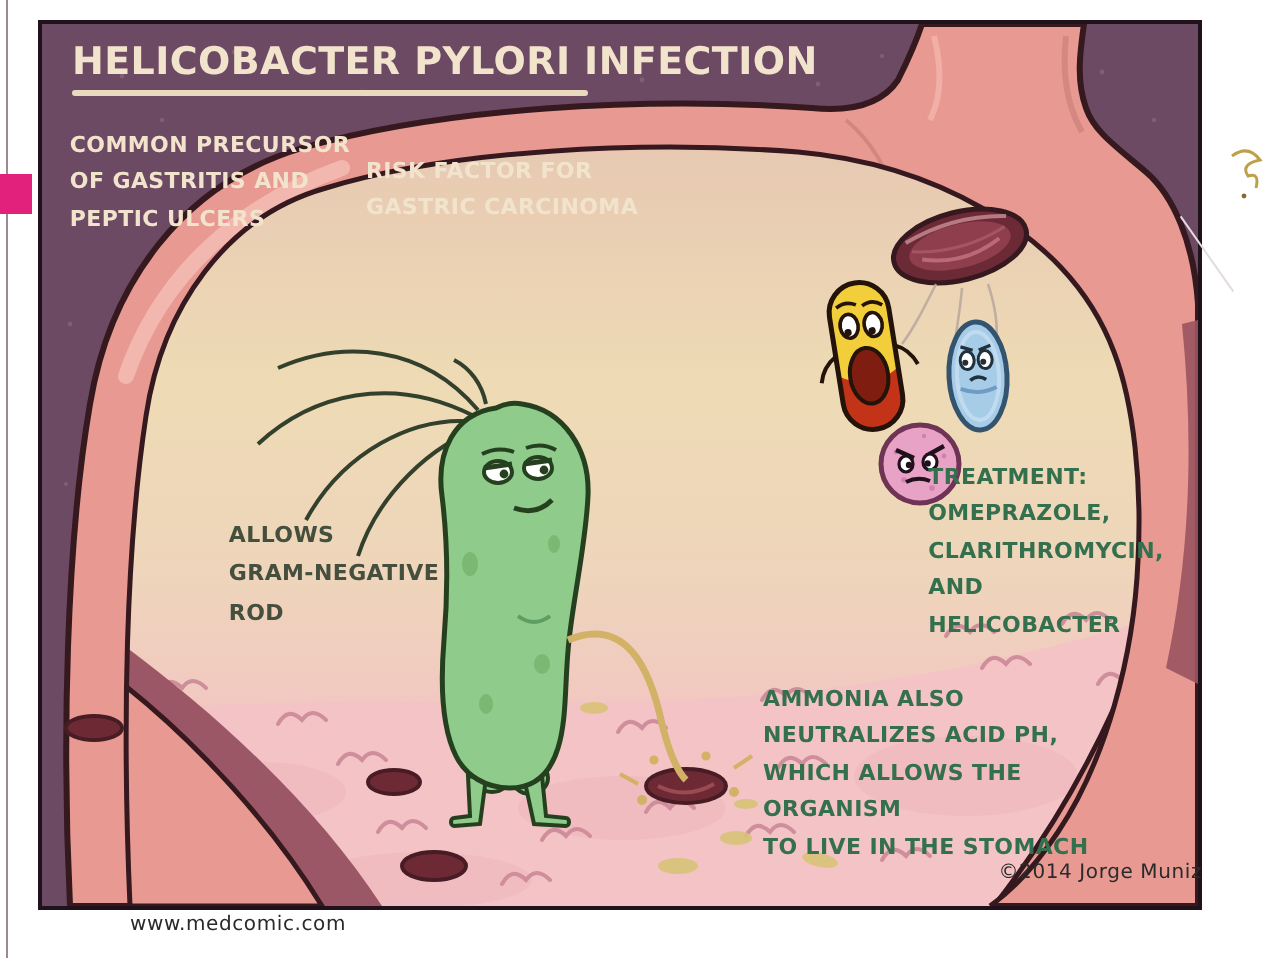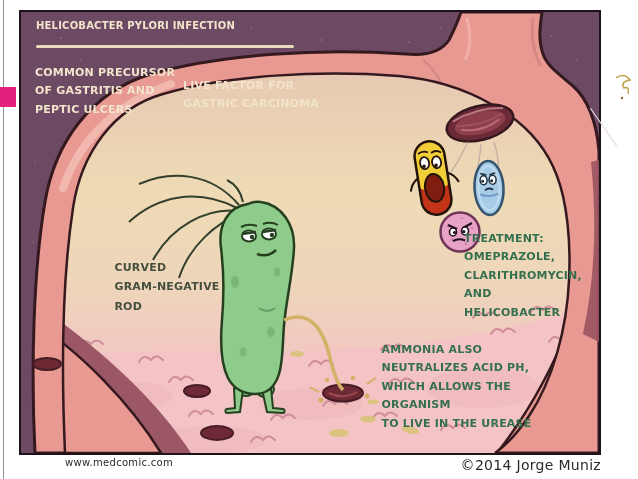--- a/index.html
+++ b/index.html
@@ -8,26 +8,26 @@
   .page-edge{position:absolute;left:3px;top:0;width:1px;height:479px;background:#9a8a92;}
   .accent-tab{position:absolute;left:0;top:87px;width:16px;height:20px;background:#e2217c;}
   .frame{position:absolute;left:19px;top:10px;width:582px;height:445px;background:#6d4a63;
          border:2px solid #20121a;box-sizing:border-box;}
   .frame svg{position:absolute;left:0;top:0;}
   .lbl{position:absolute;white-space:pre-line;text-align:left;font-weight:bold;
        font-size:11px;letter-spacing:0.2px;transform:translateX(-50%);line-height:1.68;}
   .cream{color:#f2e4cc;}
   .green{color:#34704e;}
   .dark{color:#454f3e;line-height:1.75;}
-  .title{position:absolute;left:36px;top:20px;font-weight:bold;font-size:10px;
+  .title{position:absolute;left:36px;top:20px;font-weight:bold;font-size:19px;
          letter-spacing:0.2px;color:#f2e4cc;}
   .title-rule{position:absolute;left:36px;top:45px;width:258px;height:2.5px;
               background:#e9dabf;border-radius:2px;}
   .footer-site{position:absolute;left:30px;top:457px;font-size:10px;color:#2a2a2a;letter-spacing:0.3px;margin-left:35px;}
-  .footer-copy{position:absolute;right:37px;top:457px;font-size:14px;color:#2a2a2a;letter-spacing:0.3px;}
+  .footer-copy{position:absolute;right:37px;top:431px;font-size:10px;color:#2a2a2a;letter-spacing:0.3px;}
   .smudge{position:absolute;left:612px;top:68px;}
   .curl{position:absolute;left:603px;top:104px;width:1px;height:46px;background:#e3dbe0;
         transform:rotate(-35deg);}
 </style>
 </head>
 <body>
 
 <div id="stage">
 
   <div class="page-edge"></div>
@@ -239,33 +239,33 @@
       </g>
     </svg>
   </div>
 
   <div class="title">HELICOBACTER PYLORI INFECTION</div>
   <div class="title-rule"></div>
 
   <div class="lbl cream" style="left:105px;top:64px;">COMMON PRECURSOR
 OF GASTRITIS AND
 PEPTIC ULCERS</div>
-  <div class="lbl cream" style="left:251px;top:77px;">LIVE FACTOR FOR
+  <div class="lbl cream" style="left:251px;top:77px;">RISK FACTOR FOR
 GASTRIC CARCINOMA</div>
-  <div class="lbl dark" style="left:167px;top:258px;">CURVED
+  <div class="lbl dark" style="left:167px;top:258px;">ALLOWS
 GRAM-NEGATIVE
 ROD</div>
   <div class="lbl green" style="left:523px;top:230px;">TREATMENT:
 OMEPRAZOLE,
 CLARITHROMYCIN,
 AND HELICOBACTER</div>
   <div class="lbl green" style="left:467px;top:341px;">AMMONIA ALSO
 NEUTRALIZES ACID PH,
 WHICH ALLOWS THE ORGANISM
-TO LIVE IN THE UREASE</div>
+TO LIVE IN THE STOMACH</div>
 
   <div class="footer-site">www.medcomic.com</div>
   <div class="footer-copy">©2014 Jorge Muniz</div>
 
   <div class="smudge">
     <svg width="24" height="40" viewBox="0 0 24 40">
       <path d="M4,10 q8,-6 14,2 q-10,2 -6,8 q6,-2 4,6" fill="none" stroke="#bfa04a" stroke-width="1.5"></path>
       <circle cx="10" cy="30" r="1.2" fill="#8a6a30"></circle>
     </svg>
   </div>

